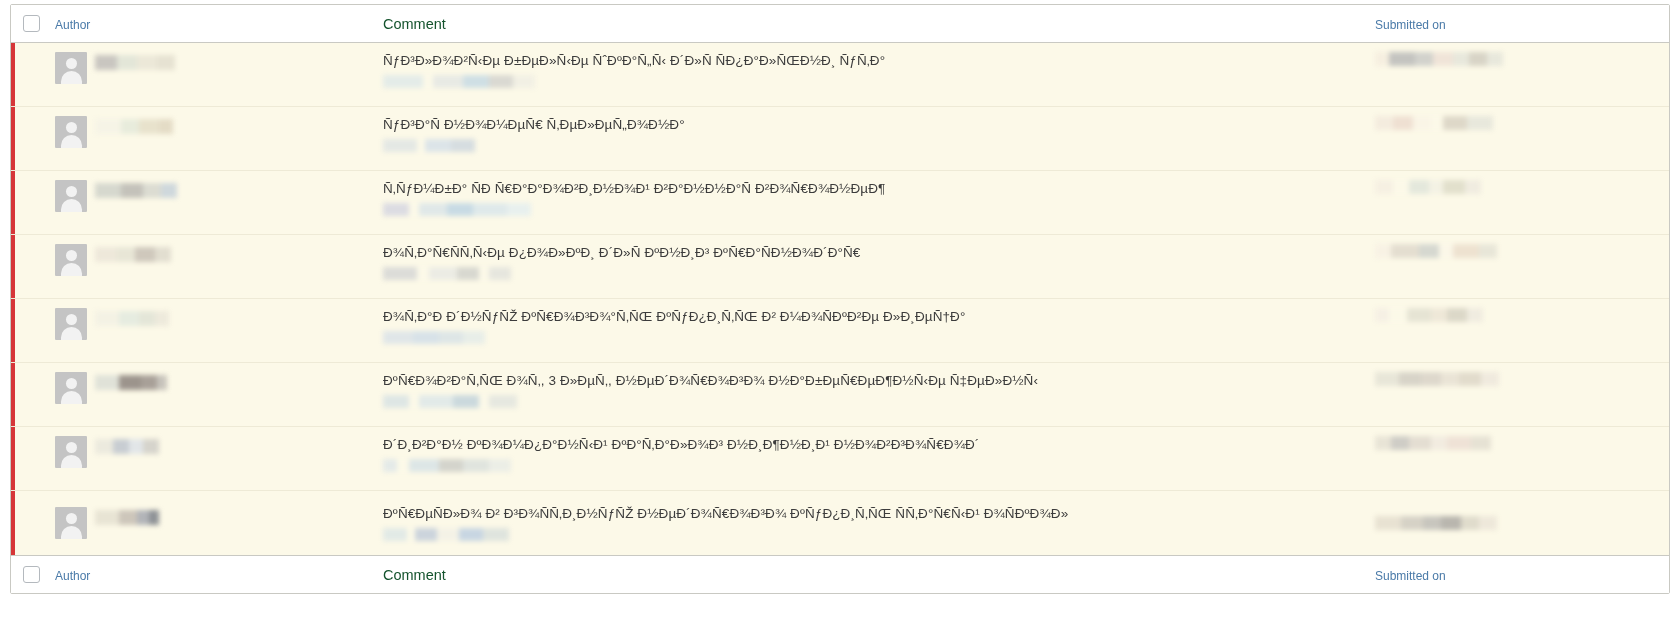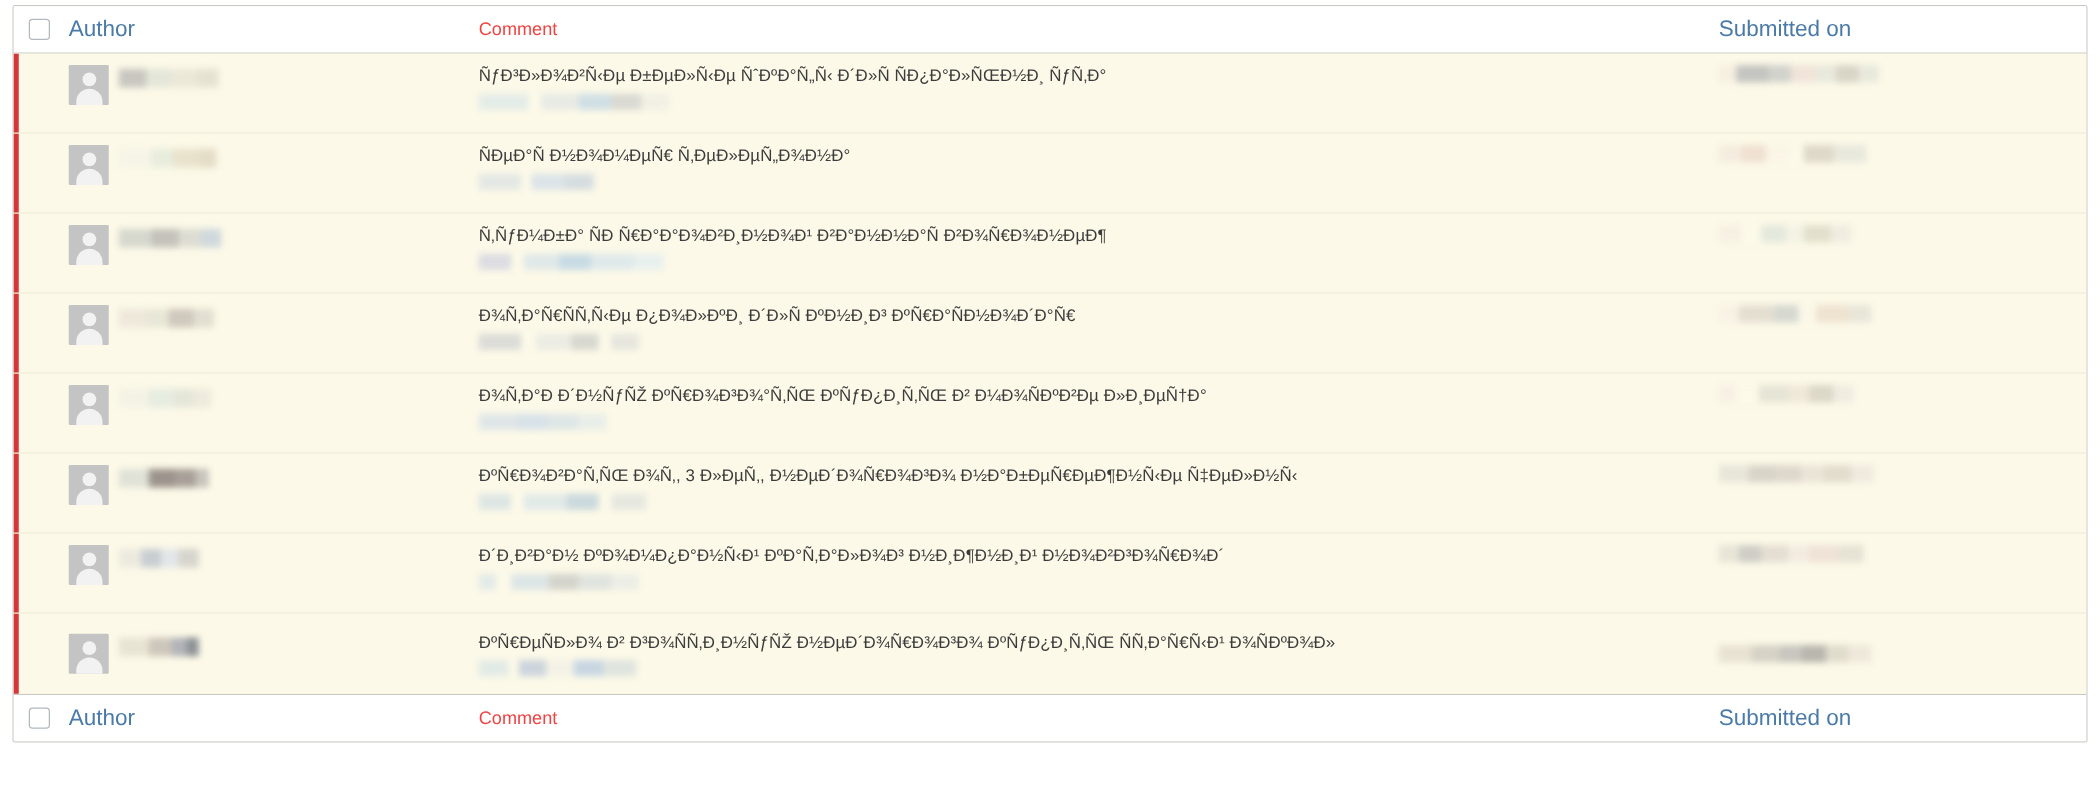--- a/index.html
+++ b/index.html
@@ -56,27 +56,27 @@
     padding-left: 12px;
   }
   .col-date {
     width: 300px;
     flex: 0 0 300px;
     box-sizing: border-box;
     padding-left: 6px;
   }
   .th-link {
     color: #4a7aa8;
-    font-size: 18px;
+    font-size: 12px;
     text-decoration: none;
     line-height: 1;
     display: inline-block;
   }
   .th-plain {
-    color: #ef4444;
+    color: #14532d;
     font-size: 14.5px;
     line-height: 1;
     display: inline-block;
   }
   .cb {
     width: 17px;
     height: 17px;
     border: 1px solid #b4b9be;
     border-radius: 3px;
     background: #fff;
@@ -214,21 +214,21 @@
           <div class="col-cb"></div>
           <div class="col-author">
             <div class="author-cell">
               <span class="avatar">
                 <span class="head"></span>
                 <span class="body"></span>
               </span>
               <span class="blur name-blur"><span style="width:26px;background:#f6f4e6;"></span><span style="width:18px;background:#e8ecdc;"></span><span style="width:20px;background:#e8e2cc;"></span><span style="width:14px;background:#e4dcc6;"></span></span>
             </div>
           </div>
-          <div class="col-comment"><div class="comment-text">ÑÐµÐ°Ñ Ð½Ð¾Ð¼ÐµÑ€ Ñ‚ÐµÐ»ÐµÑ„Ð¾Ð½Ð°</div><span class="blur line-blur"><span style="width:34px;background:#e4e8e4;"></span><span style="width:8px;background:#fcf9e8;"></span><span style="width:26px;background:#dce4e8;"></span><span style="width:24px;background:#d6dde0;"></span></span></div>
+          <div class="col-comment"><div class="comment-text">ÑƒÐ³Ð°Ñ Ð½Ð¾Ð¼ÐµÑ€ Ñ‚ÐµÐ»ÐµÑ„Ð¾Ð½Ð°</div><span class="blur line-blur"><span style="width:34px;background:#e4e8e4;"></span><span style="width:8px;background:#fcf9e8;"></span><span style="width:26px;background:#dce4e8;"></span><span style="width:24px;background:#d6dde0;"></span></span></div>
           <div class="col-date date-cell">
             <span class="blur date-blur"><span style="width:18px;background:#f4ecde;"></span><span style="width:20px;background:#efe0d2;"></span><span style="width:18px;background:#faf5e6;"></span><span style="width:12px;background:#fcf9e8;"></span><span style="width:24px;background:#ded8c8;"></span><span style="width:26px;background:#e8e8dc;"></span></span>
           </div>
         </div>
         <div class="row">
           <div class="stripe"></div>
           <div class="col-cb"></div>
           <div class="col-author">
             <div class="author-cell">
               <span class="avatar">

